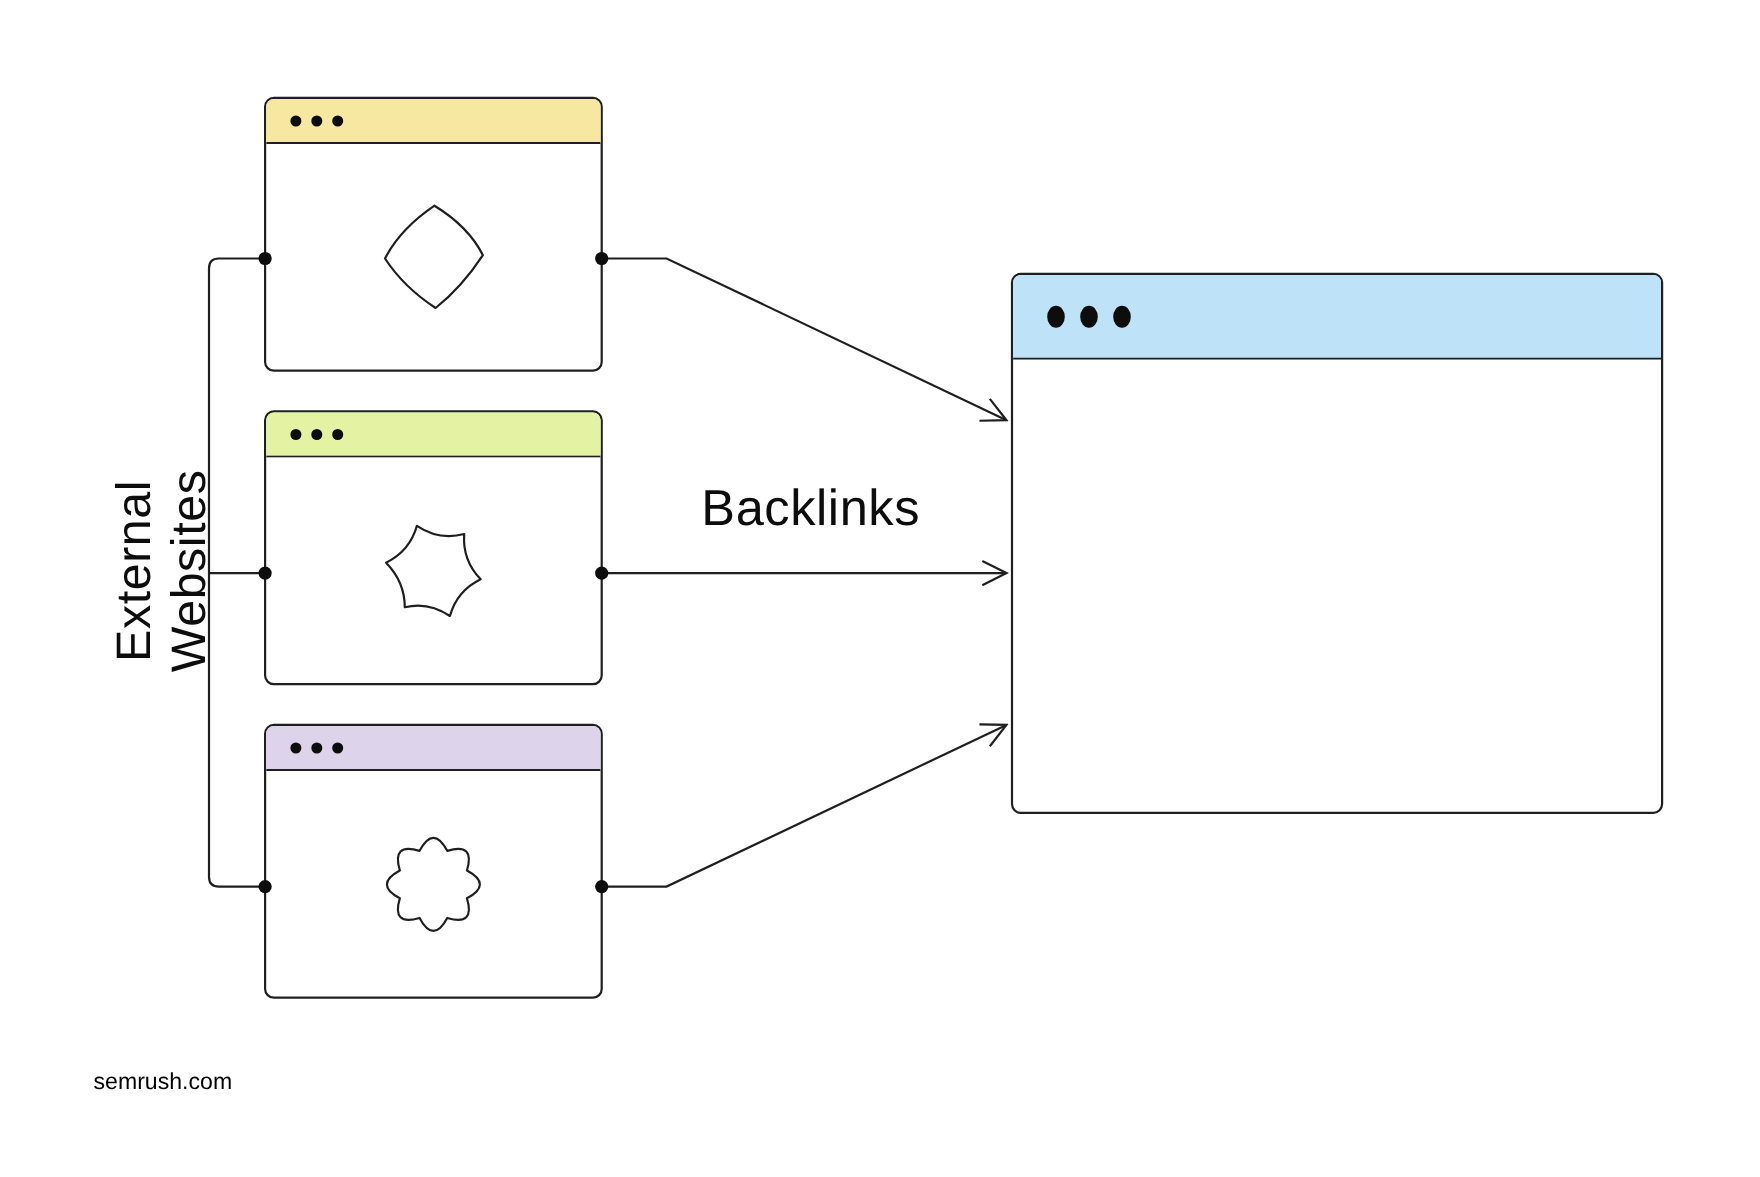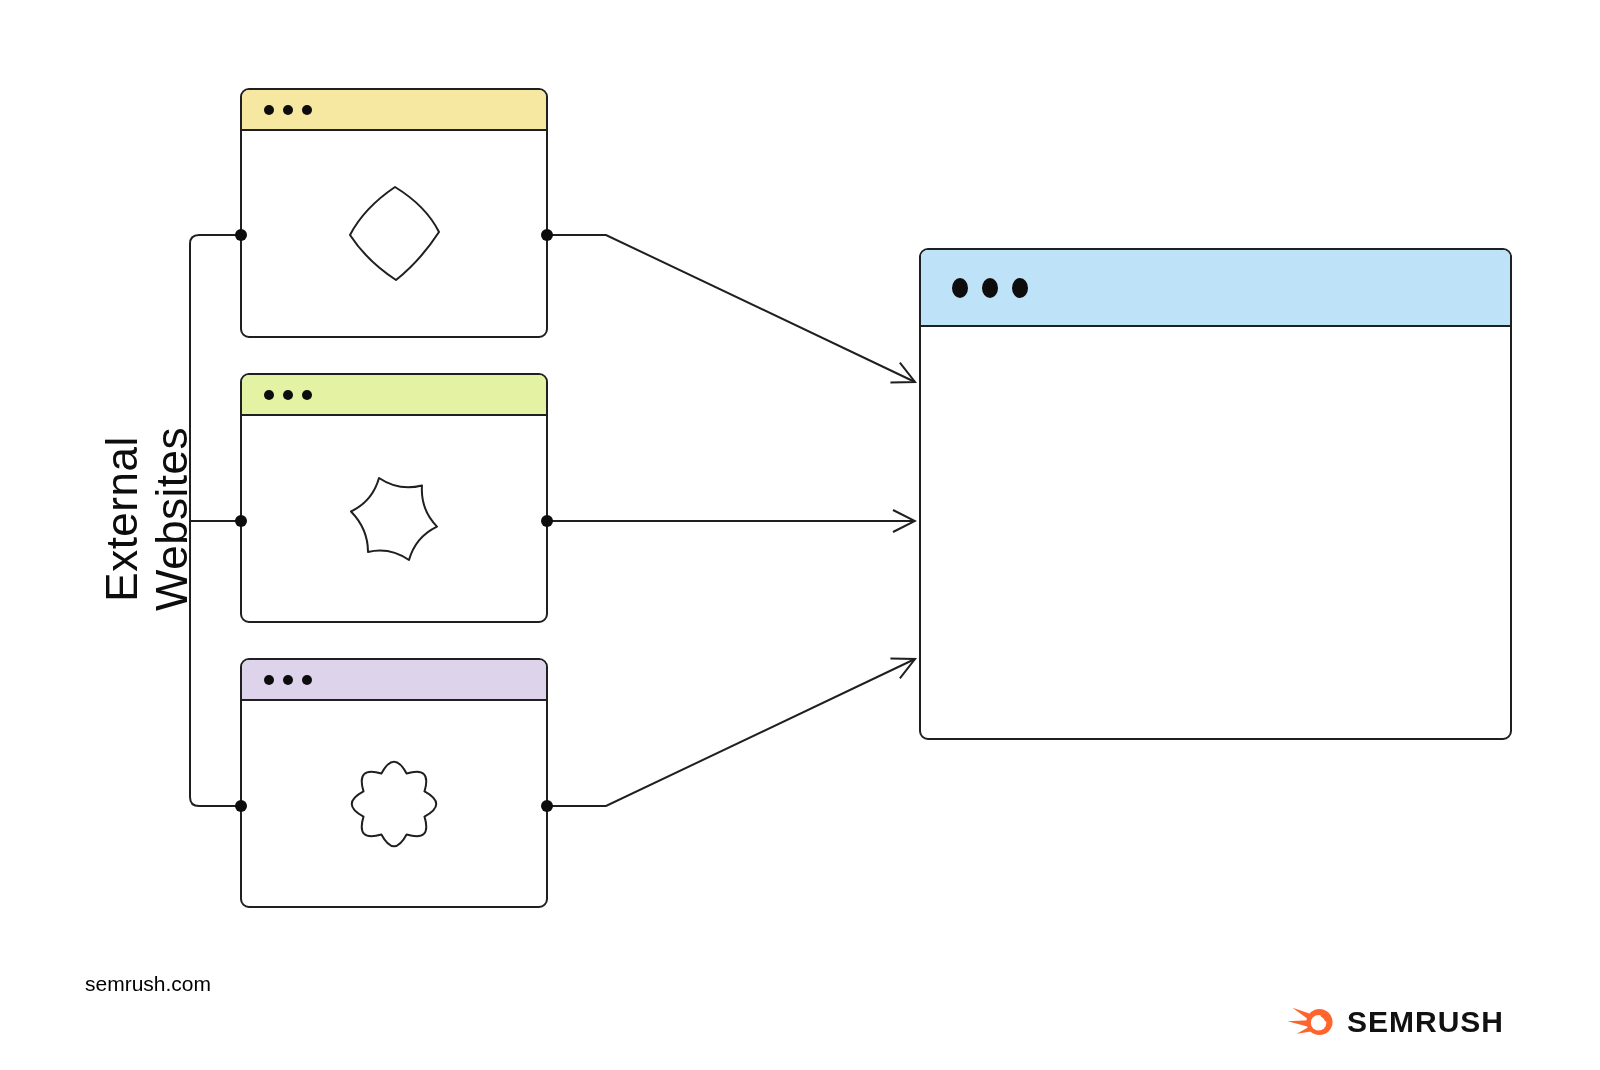--- a/index.html
+++ b/index.html
@@ -102,20 +102,21 @@
       <span class="dot"></span>
       <span class="dot"></span>
     </div>
     <div class="window-body">
       <svg class="blob" width="120" height="120" viewBox="-60 -60 120 120">
         <path d="M 30.5,-12.6 Q 54,0 30.5,12.6 Q 38.2,38.2 12.6,30.5 Q 0,54 -12.6,30.5 Q -38.2,38.2 -30.5,12.6 Q -54,0 -30.5,-12.6 Q -38.2,-38.2 -12.6,-30.5 Q 0,-54 12.6,-30.5 Q 38.2,-38.2 30.5,-12.6 Z"></path>
       </svg>
     </div>
   </div>
 
+  <div class="flow-label">Backlinks</div>
 
   <div class="browser-window main-window">
     <div class="window-header" style="background-color: rgb(190, 227, 248);">
       <span class="dot"></span>
       <span class="dot"></span>
       <span class="dot"></span>
     </div>
     <div class="window-body"></div>
   </div>
 
@@ -138,27 +139,14 @@
       <circle cx="241" cy="521" r="6"></circle>
       <circle cx="241" cy="806" r="6"></circle>
       <circle cx="547" cy="235" r="6"></circle>
       <circle cx="547" cy="521" r="6"></circle>
       <circle cx="547" cy="806" r="6"></circle>
     </g>
   </svg>
 
   <div class="source-label">semrush.com</div>
 
-  <div class="brand-logo">
-    <svg width="54" height="40" viewBox="-42 -20 64 40">
-      <g fill="#FF642D">
-        <path d="M -12,-10 L -32,-17 L -13,-3 Z"></path>
-        <path d="M -13,-2 L -38,-1 L -12,6 Z"></path>
-        <path d="M -11,5 L -27,14 L -8,11 Z"></path>
-        <circle cx="0" cy="0" r="15.5"></circle>
-      </g>
-      <circle cx="-1" cy="1" r="9.2" fill="#ffffff"></circle>
-      <path d="M 3.2,-7.6 A 8.6,8.6 0 0 1 7.9,-2.2" fill="none" stroke-width="3.4" stroke-linecap="round" stroke="#FF642D"></path>
-    </svg>
-    <span class="brand-text">SEMRUSH</span>
-  </div>
 
 </div>
 
 </body></html>

